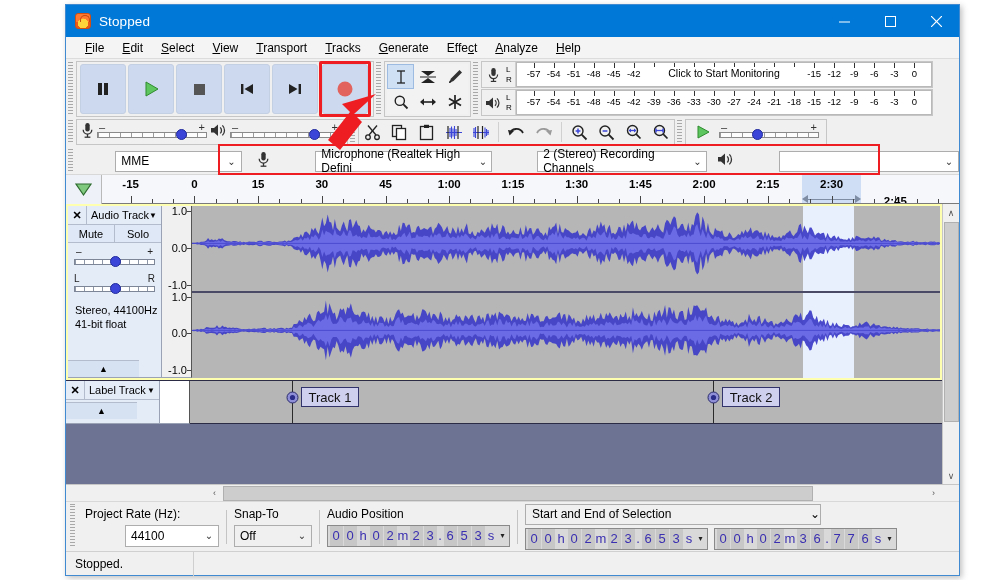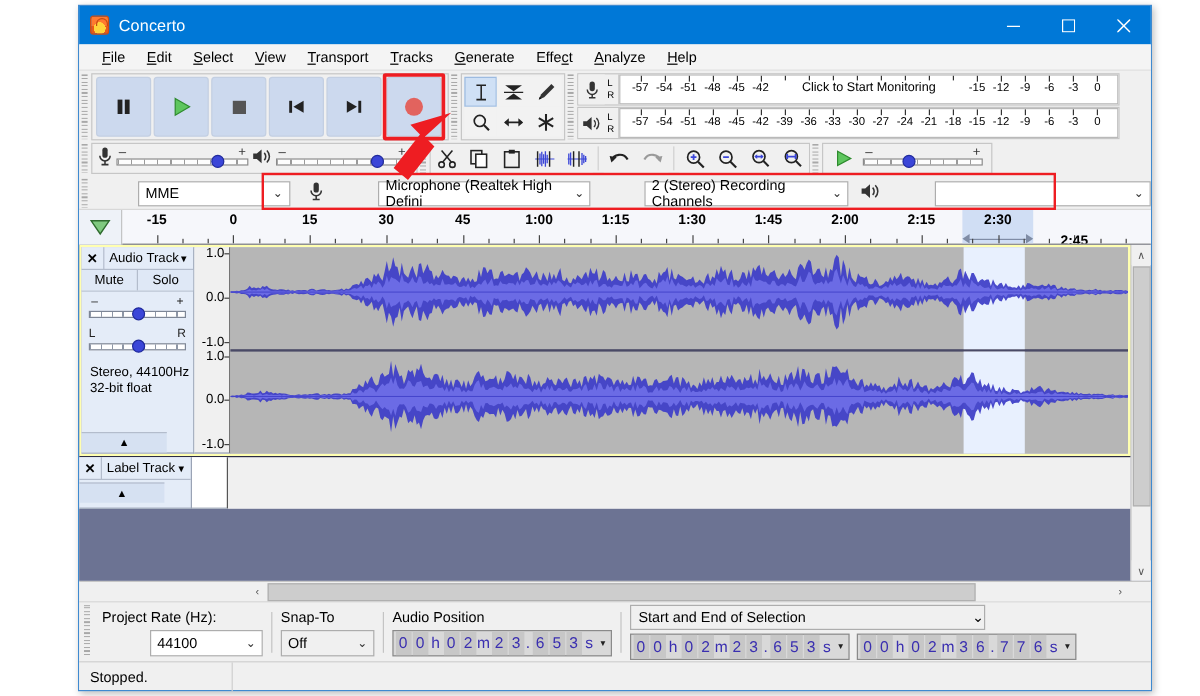--- a/index.html
+++ b/index.html
@@ -280,21 +280,21 @@
   
   #red-arrow { position:absolute; left:310px; top:92px; width:70px; height:60px; pointer-events:none; }
 </style>
 </head>
 <body>
 
 <div id="app-window">
 
   <div id="titlebar">
     <div id="app-icon"></div>
-    <div id="window-title">Concerto</div>
+    <div id="window-title">Stopped</div>
     <div class="win-btns">
       <div class="win-btn">
         <svg width="11" height="11" viewBox="0 0 11 11">
             <line x1="0" y1="6" x2="11" y2="6" stroke="#fff" stroke-width="1"></line>
           </svg>
       </div>
       <div class="win-btn">
         <svg width="11" height="11" viewBox="0 0 11 11">
             <rect x="0.5" y="0.5" width="10" height="10" fill="none" stroke="#fff" stroke-width="1"></rect>
           </svg>
@@ -816,21 +816,21 @@
               <div class="th"></div>
             </div>
             <div class="tslider">
               <span class="lbl-l">L</span>
               <span class="lbl-r">R</span>
               <div class="tr"></div>
               <div class="th"></div>
             </div>
             <div class="tinfo">
               <div>Stereo, 44100Hz</div>
-              <div>32-bit float</div>
+              <div>41-bit float</div>
             </div>
             <div class="tcollapse">▲</div>
           </div>
 
           <div class="vruler" id="vruler-audio">
               <div class="vr-label" style="top: 3%;">1.0</div>
               <div class="vr-tick" style="top: 3%;"></div>
               <div class="vr-label" style="top: 24.5%;">0.0</div>
               <div class="vr-tick" style="top: 24.5%;"></div>
               <div class="vr-label" style="top: 46%;">-1.0</div>
@@ -872,20 +872,34 @@
           <div class="tctrl-head">
             <div class="tclose">✕</div>
             <div class="tname">
               <span>Label Track</span>
               <span class="caret">▼</span>
             </div>
           </div>
           <div class="tcollapse" style="margin-top:2px;">▲</div>
         </div>
         <div class="vruler" style="background:#fff;border-right:1px solid #555;"></div>
+        <div class="label-lane" id="label-lane">
+            <div class="lbl-stem" style="left: 13.5%;"></div>
+            <div class="lbl-pin" style="left: calc(13.5% - 6px);"><svg width="13" height="13" viewBox="0 0 13 13">
+                <circle cx="6.5" cy="6.5" r="5.5" fill="#8f8fd8" stroke="#2a2a6b" stroke-width="1"></circle>
+                <circle cx="6.5" cy="6.5" r="2.6" fill="#2b2b8a"></circle>
+              </svg></div>
+            <div class="lbl-chip" style="left: calc(13.5% + 9px);">Track 1</div>
+            <div class="lbl-stem" style="left: 69.5%;"></div>
+            <div class="lbl-pin" style="left: calc(69.5% - 6px);"><svg width="13" height="13" viewBox="0 0 13 13">
+                <circle cx="6.5" cy="6.5" r="5.5" fill="#8f8fd8" stroke="#2a2a6b" stroke-width="1"></circle>
+                <circle cx="6.5" cy="6.5" r="2.6" fill="#2b2b8a"></circle>
+              </svg></div>
+            <div class="lbl-chip" style="left: calc(69.5% + 9px);">Track 2</div>
+          </div>
       </div>
     </div>
 
     <div id="vscroll">
       <div class="sb-arrow">∧</div>
       <div class="sb-thumb-v" style="height:200px;"></div>
       <div style="flex:1;"></div>
       <div class="sb-arrow">∨</div>
     </div>
   </div>

